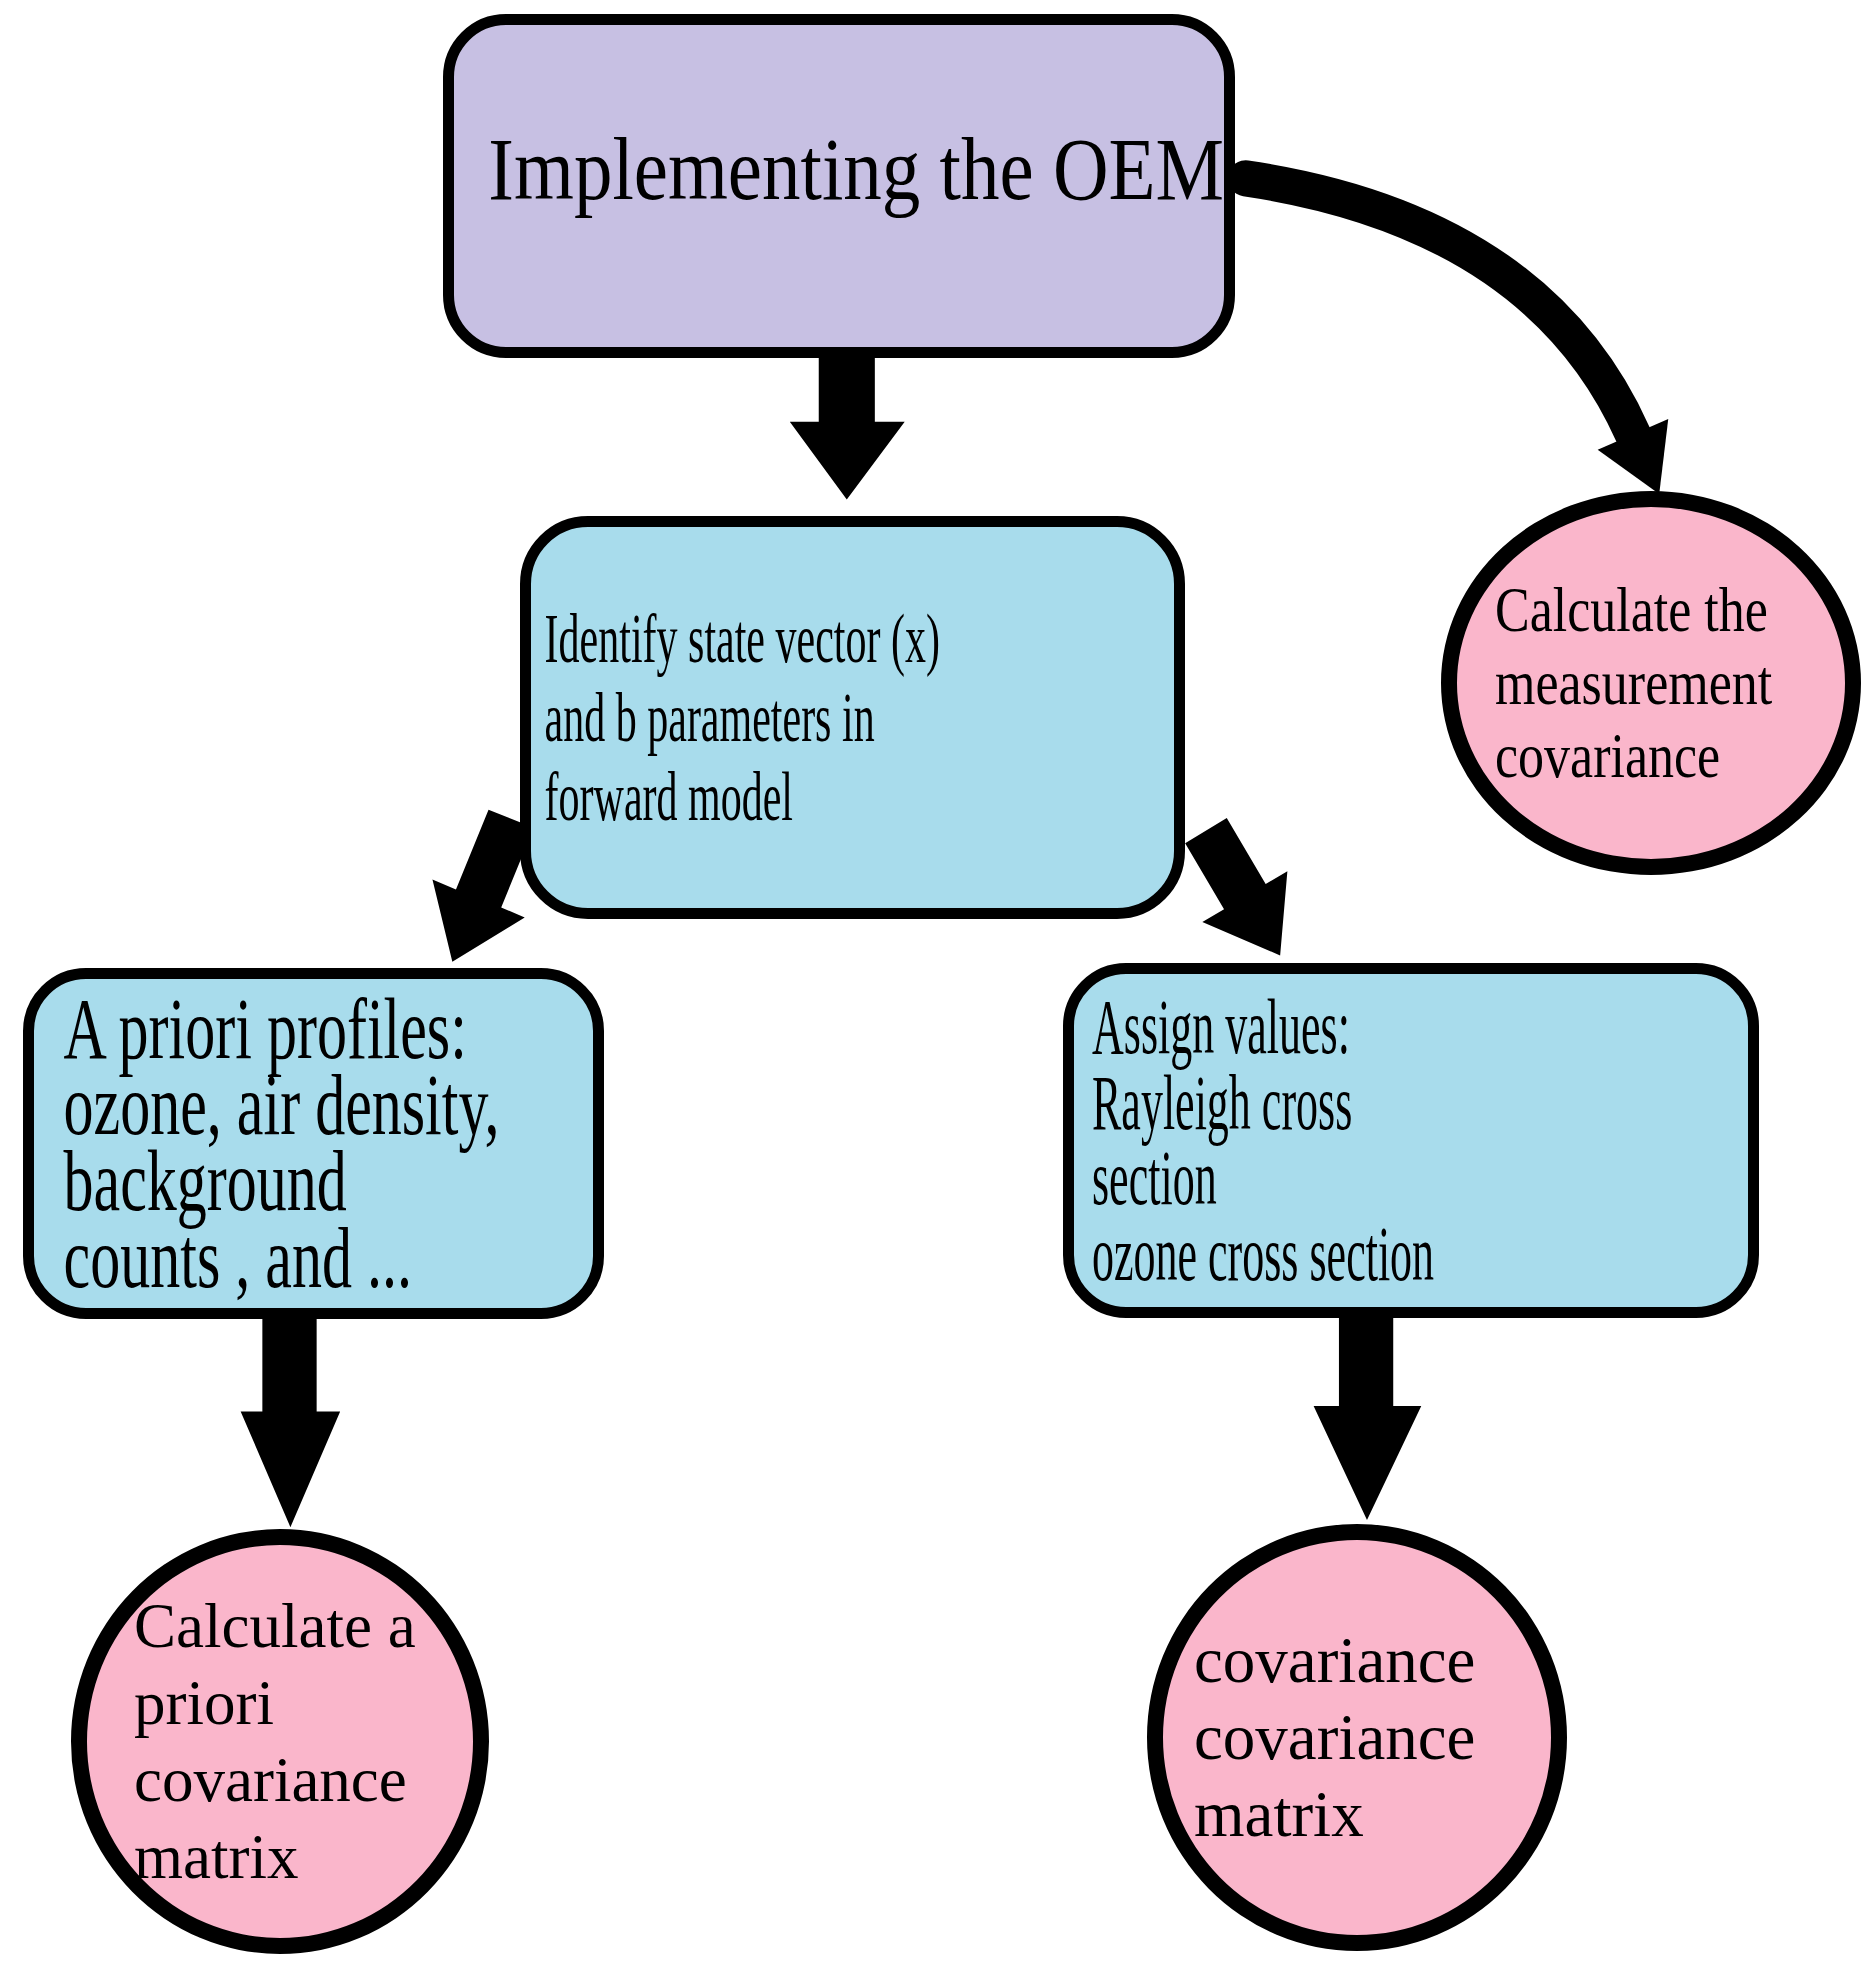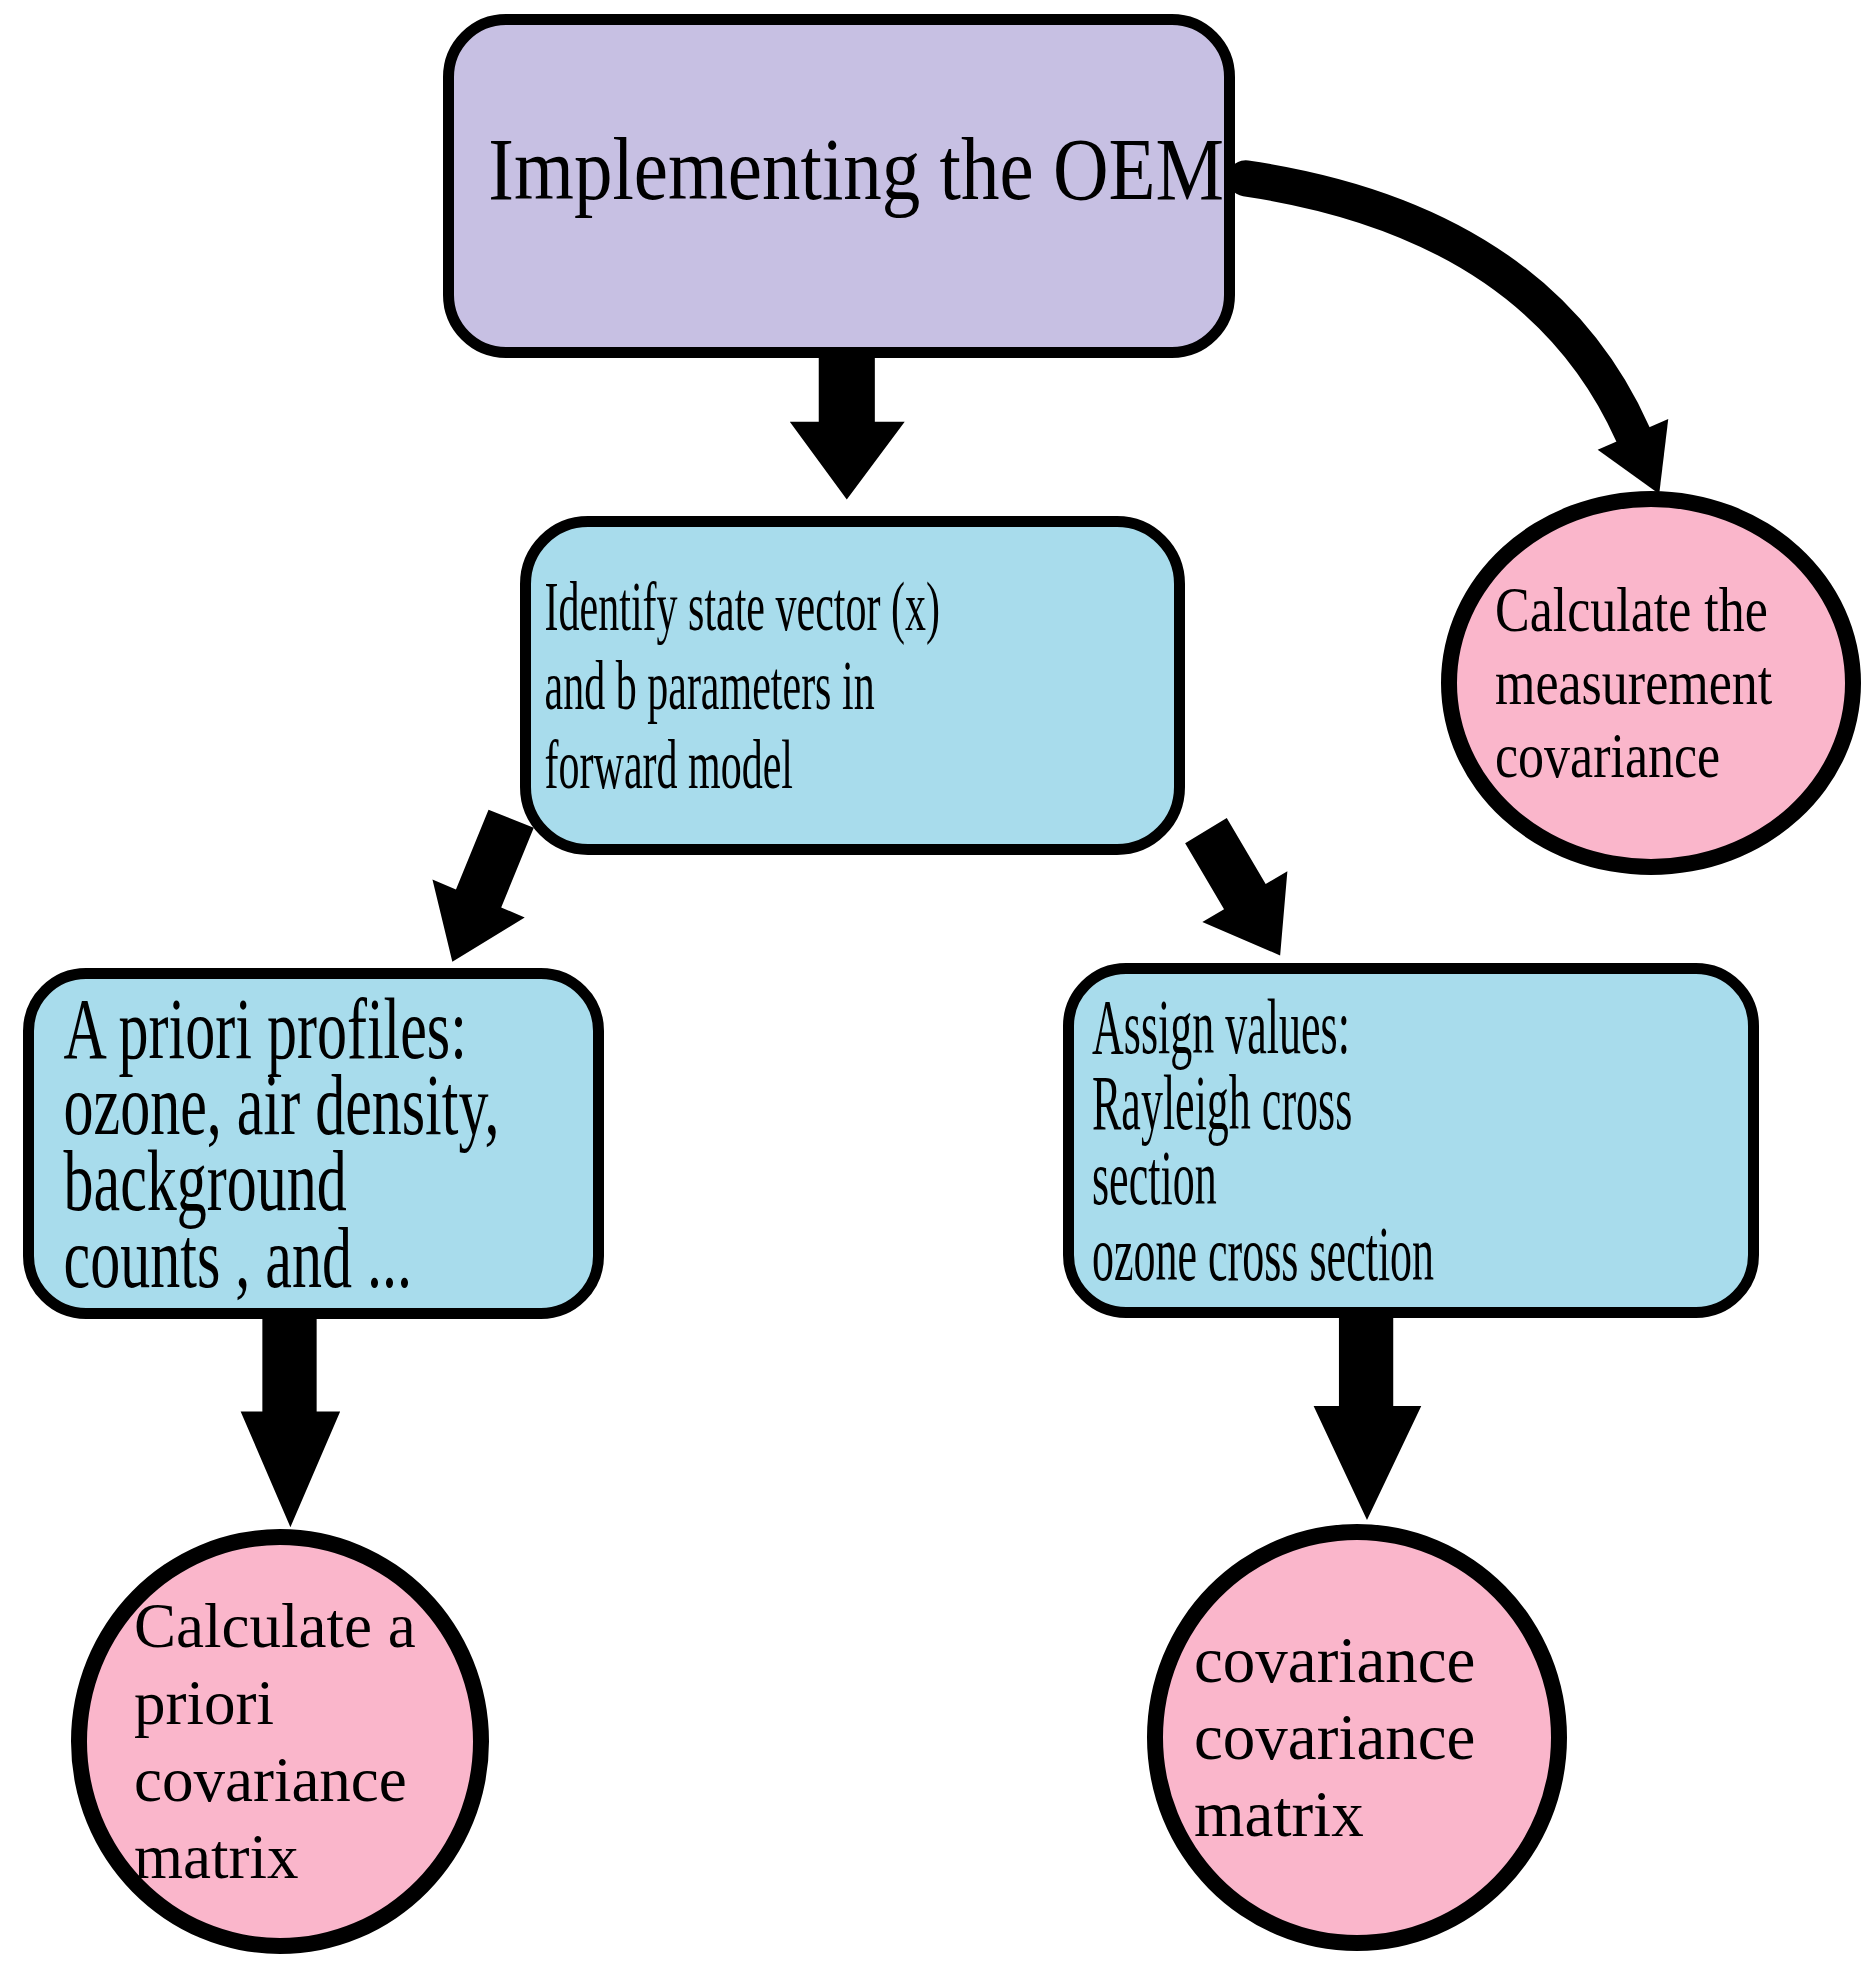--- a/index.html
+++ b/index.html
@@ -23,21 +23,21 @@
   }
   .box{border-radius:63px;background:#a8dcec;}
   .circle{border-radius:50%;background:#fab6cb;border-width:16.3px;}
   .txt{transform-origin:center;}
   .txt div{white-space:pre;}
 
   
   #oem-box{left:443px;top:13.6px;width:792px;height:344px;background:#c7c0e3;justify-content:flex-end;padding-bottom:33px;}
   .txt-oem{font-size:77px;line-height:89px;transform:scaleY(1.15);}
 
-  #identify-box{left:520px;top:516px;width:665px;height:339px;border-radius:68px;}
+  #identify-box{left:520px;top:516px;width:665px;height:403px;border-radius:68px;}
   .txt-identify{font-size:42px;line-height:48px;transform:scaleY(1.65);padding-left:13.6px;}
 
   #apriori-box{left:22.6px;top:968px;width:581px;height:351px;}
   .txt-apriori{font-size:60px;line-height:53px;transform:scaleY(1.44);padding-left:30px;}
 
   #assign-box{left:1063px;top:963px;width:696px;height:355px;}
   .txt-assign{font-size:44px;line-height:43px;transform:scaleY(1.76);padding-left:18px;}
 
   #measurement-circle{left:1441px;top:491px;width:420px;height:384px;}
   .txt-measurement{font-size:52px;line-height:60px;transform:scaleY(1.22);padding-left:38px;}

